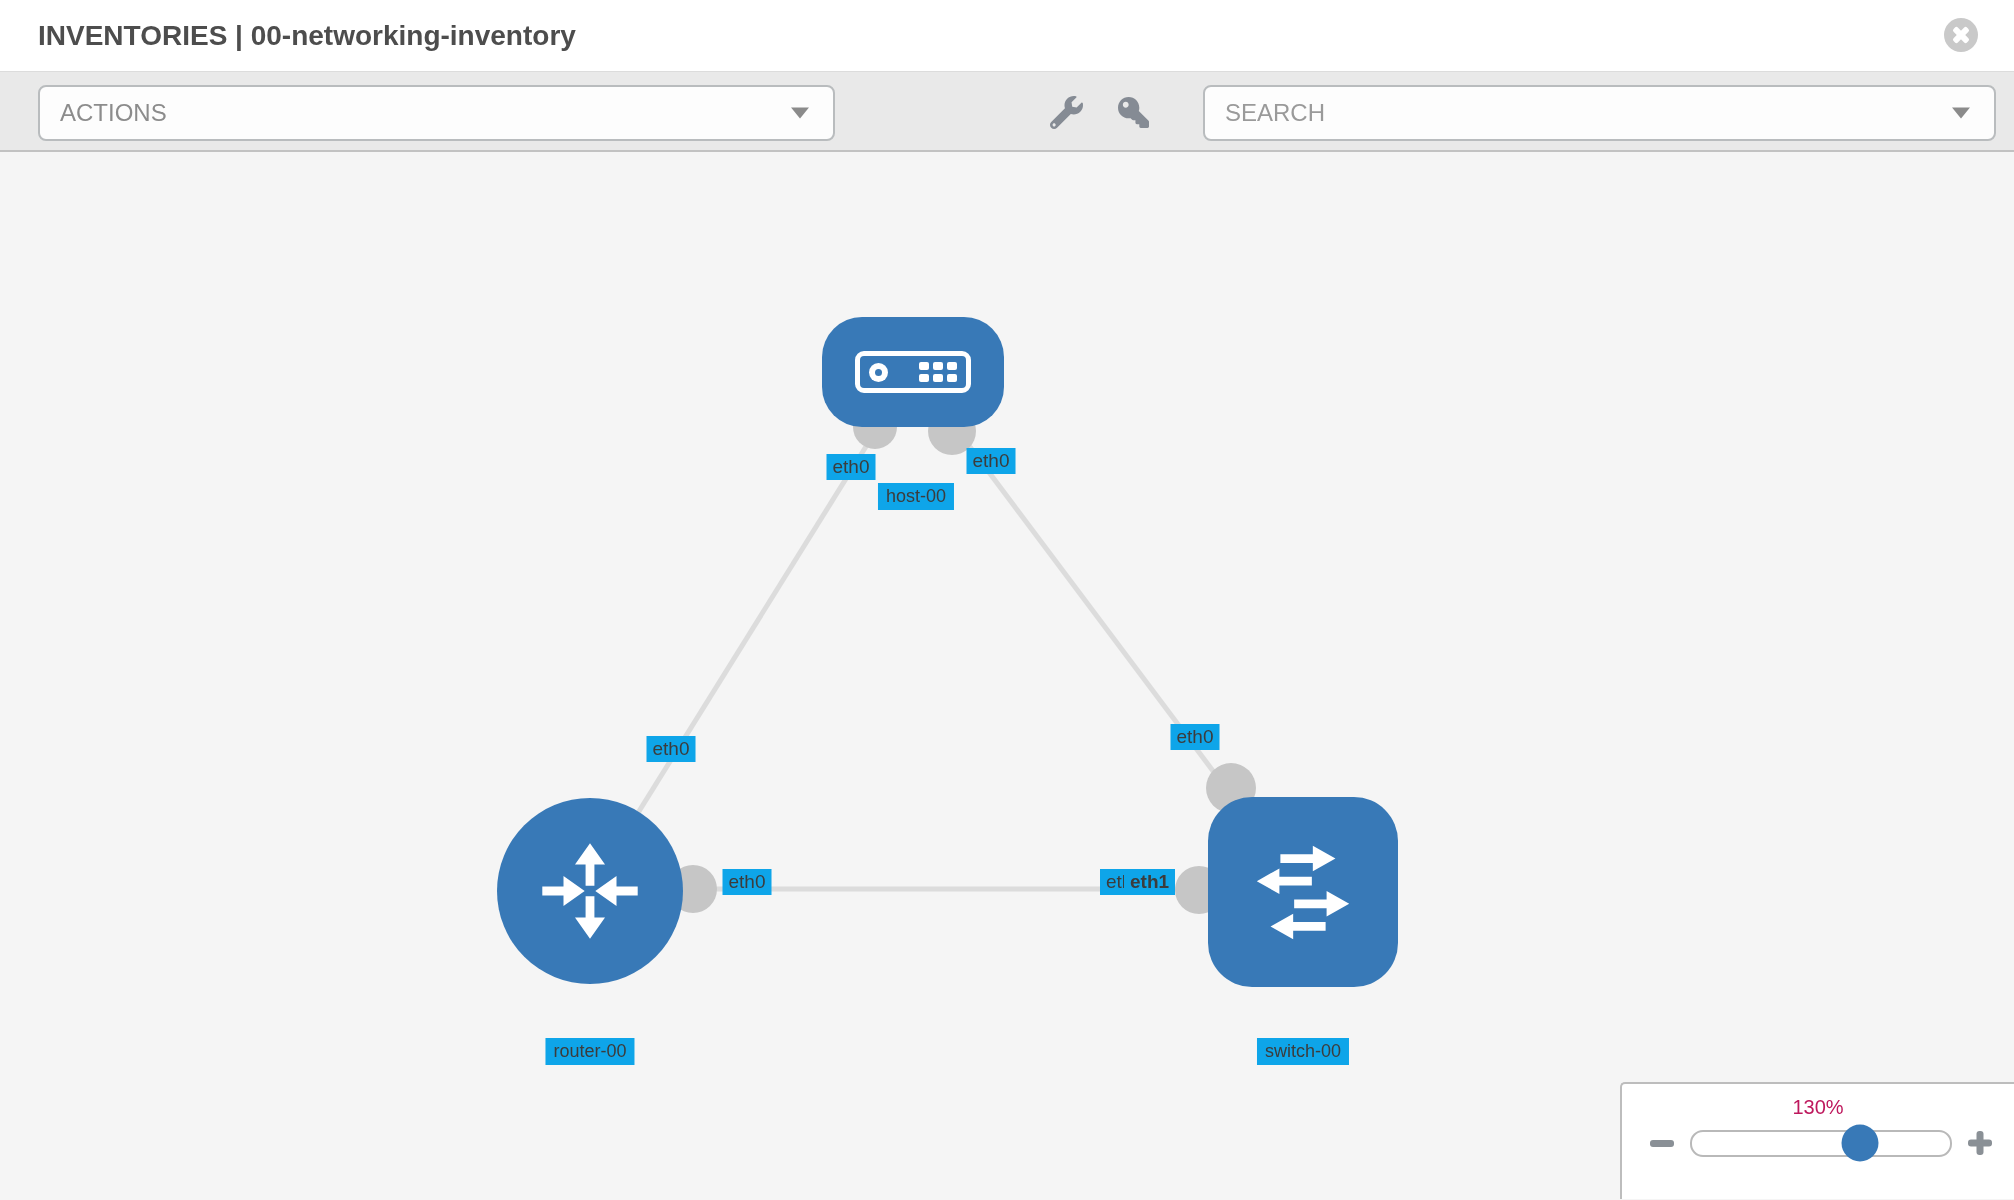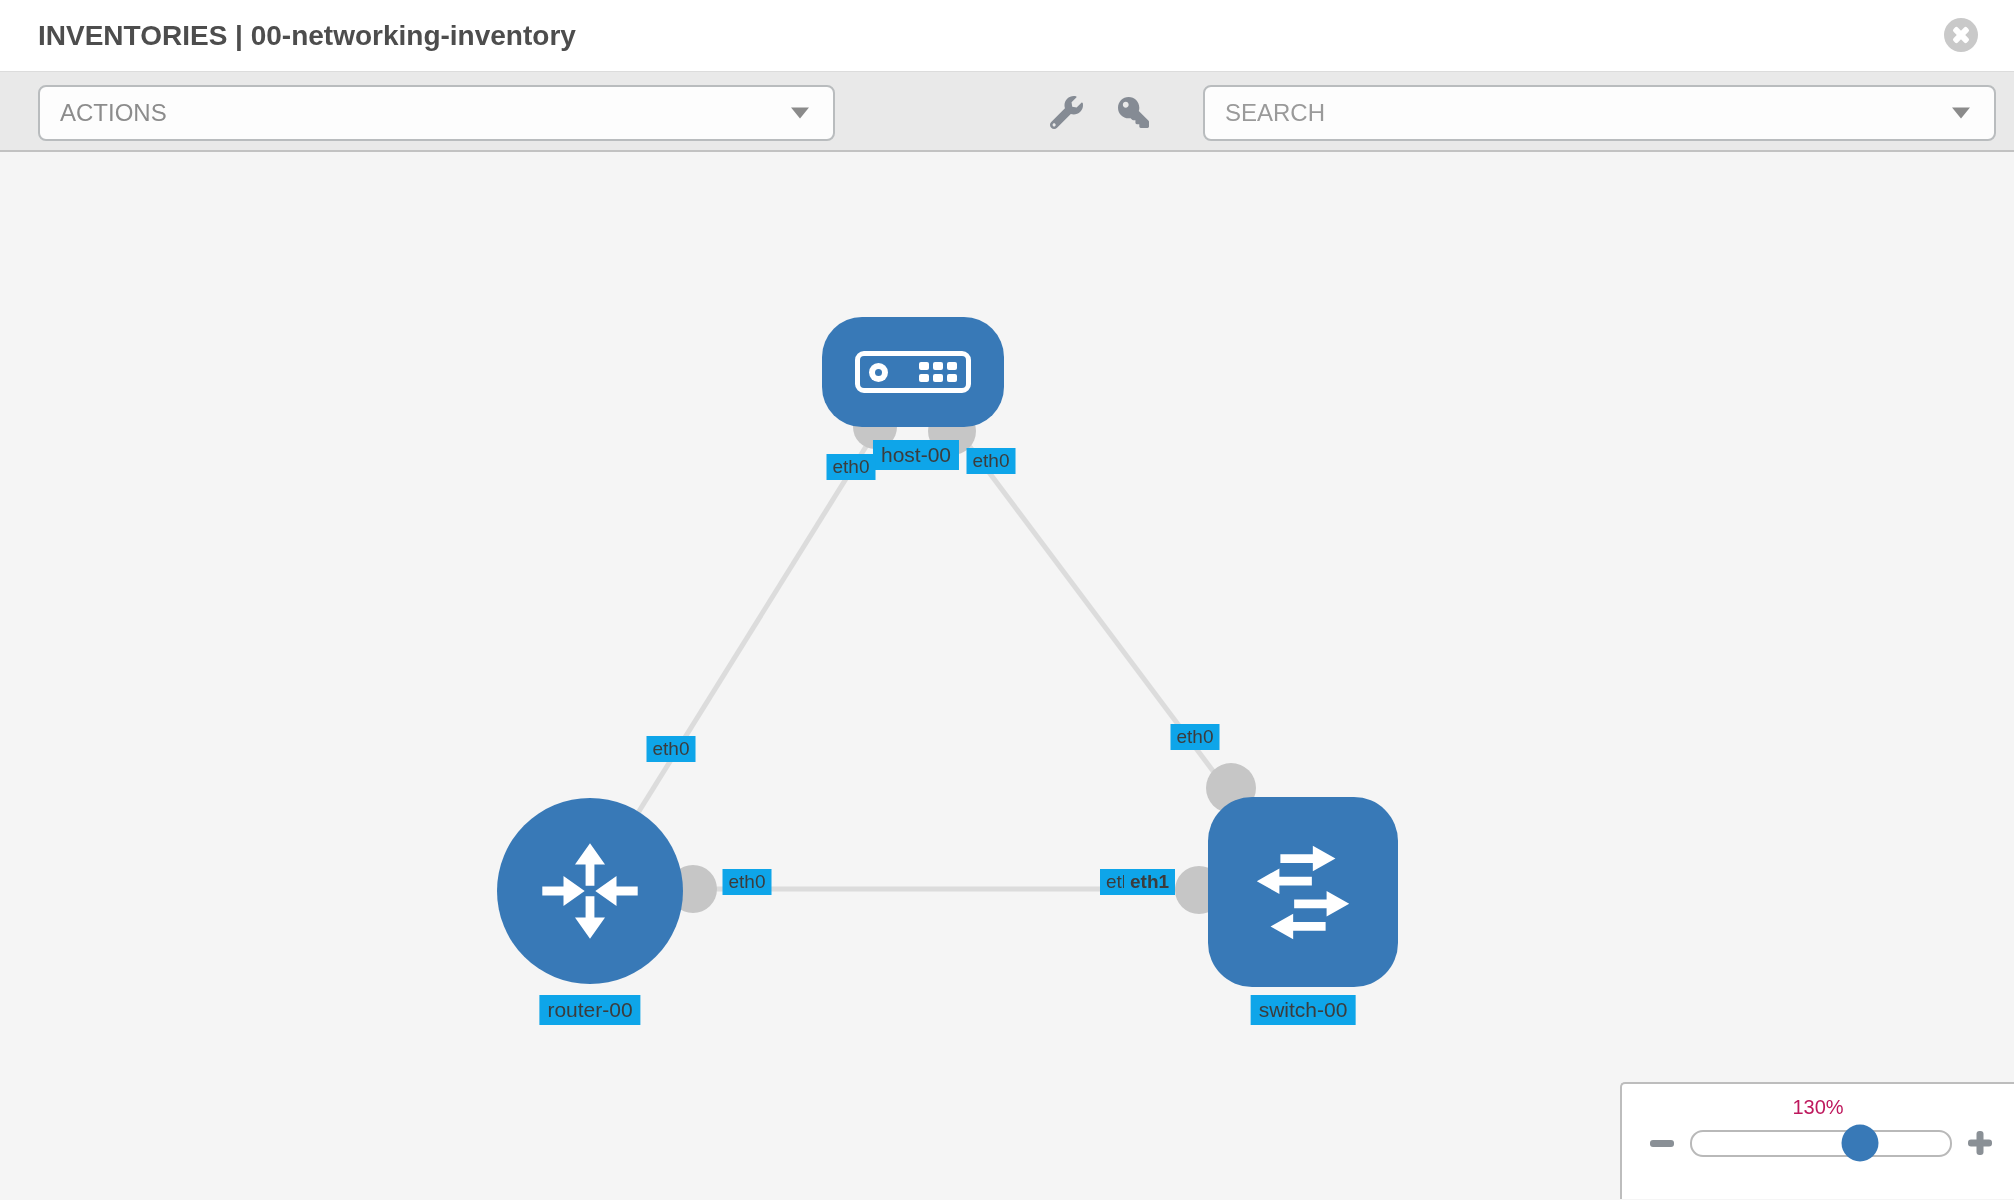--- a/index.html
+++ b/index.html
@@ -56,21 +56,21 @@
              display:flex;align-items:center;padding:0 9px;box-sizing:content-box;}
   .host-led{width:19px;height:19px;background:#fff;border-radius:50%;position:relative;}
   .host-led::after{content:"";position:absolute;left:6px;top:6px;width:7px;height:7px;
                    background:#3879b7;border-radius:50%;}
   .host-ports{display:grid;grid-template-columns:repeat(3,10px);grid-auto-rows:8px;
               gap:4px;margin-left:auto;}
   .host-port{background:#fff;border-radius:2px;}
 
   
   .chip{position:absolute;z-index:3;background:#0ea5e9;color:#3c3c3c;white-space:nowrap;}
-  .node-label{font-size:21px;padding:3px 8px;transform:translateX(-50%);}
+  .node-label{font-size:18px;padding:3px 8px;transform:translateX(-50%);margin-top:43px;}
   .if-chip{font-size:19px;padding:2px 6px;transform:translateX(-50%);}
   .if-chip-abs{font-size:19px;padding:2px 6px;}
   .lbl-host{left:916px;top:288px;}
   .lbl-router{left:590px;top:843px;}
   .lbl-switch{left:1303px;top:843px;}
   .if-host-l{left:851px;top:302px;}
   .if-host-r{left:991px;top:296px;}
   .if-router-top{left:671px;top:584px;}
   .if-switch-top{left:1195px;top:572px;}
   .if-mid-l{left:747px;top:717px;}

